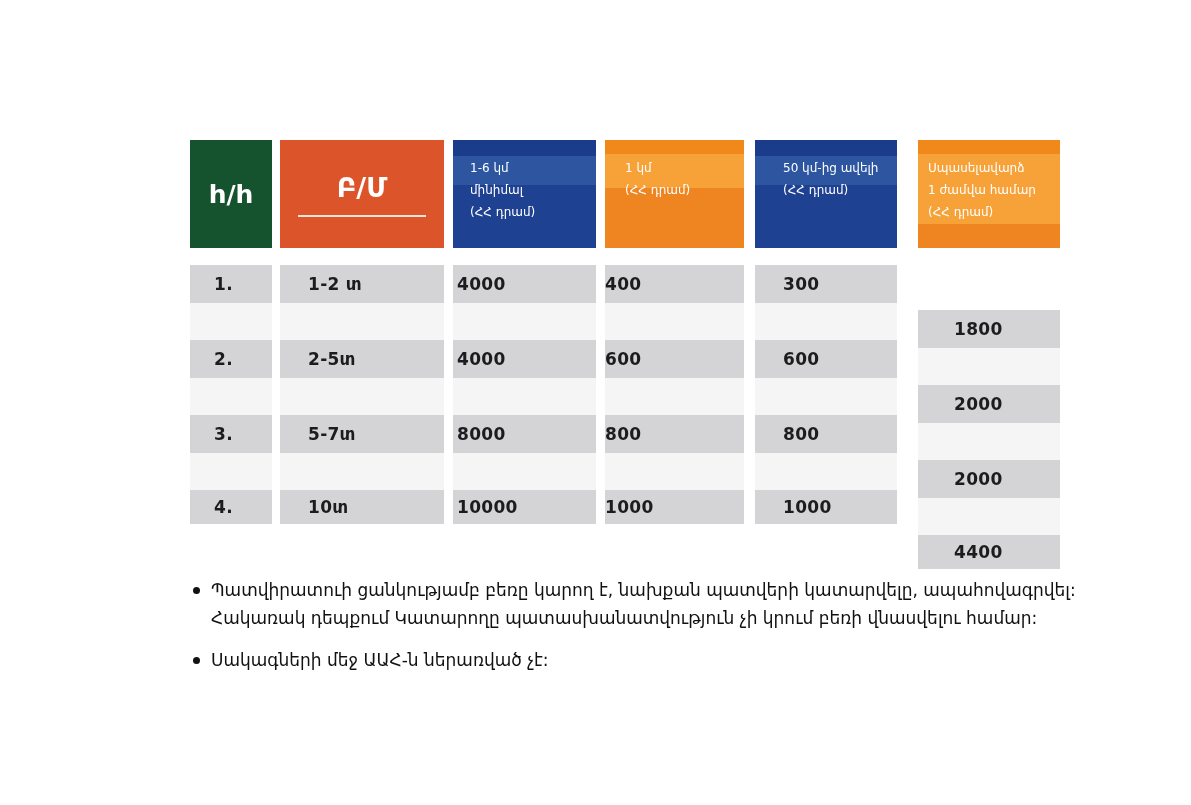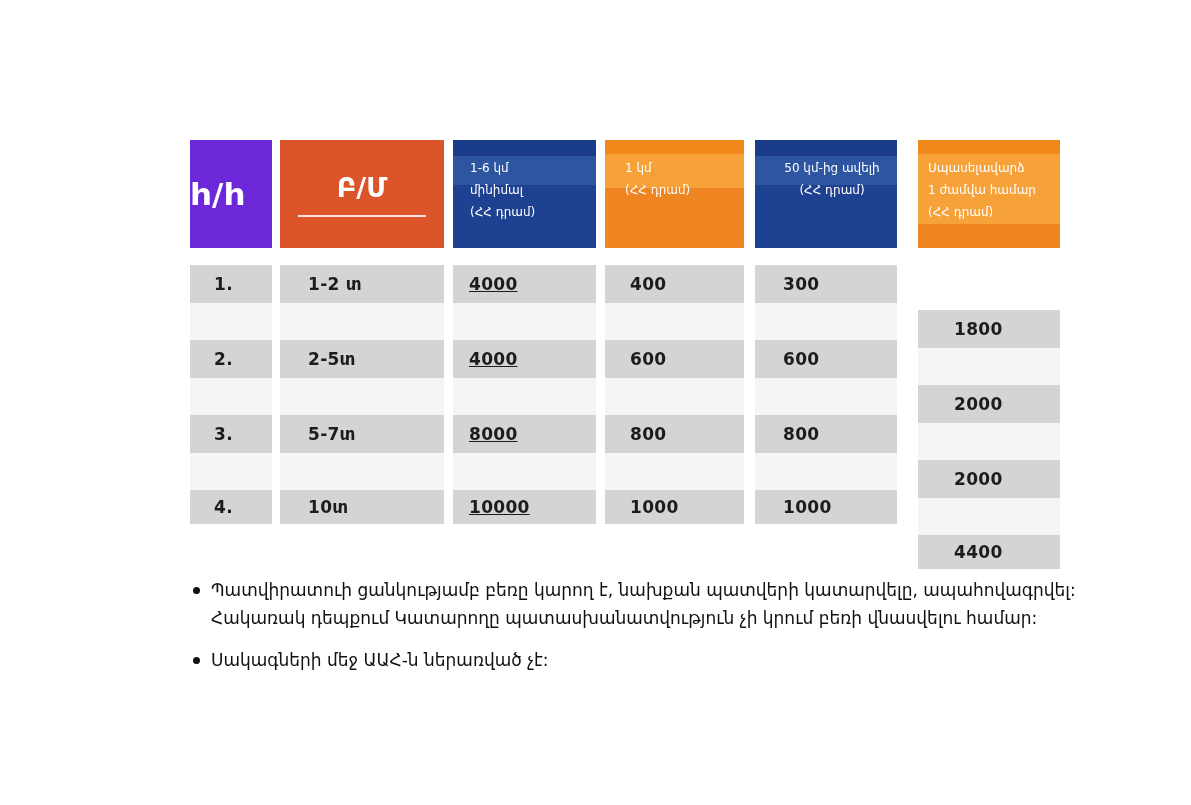--- a/index.html
+++ b/index.html
@@ -10,44 +10,44 @@
   .table-wrap { position:absolute; left:190px; top:140px; display:flex; }
   .col { display:flex; flex-direction:column; }
   .col-1 { width:82px;  margin-right:8px; }
   .col-2 { width:164px; margin-right:9px; }
   .col-3 { width:143px; margin-right:9px; }
   .col-4 { width:139px; margin-right:11px; }
   .col-5 { width:142px; margin-right:21px; }
   .col-6 { width:142px;gap:45px; }
 
   .hdr { height:108px; color:#ffffff; }
-  .hdr-navy { background:#6d28d9; display:flex; align-items:center; 
-              font-size:31px; font-weight:700; }
+  .hdr-navy { background:#14532d; display:flex; align-items:center; justify-content:center;
+              font-size:25px; font-weight:700; }
   .hdr-red  { background:#dc552a; display:flex; flex-direction:column; align-items:center;
               justify-content:center; font-size:27px; font-weight:600; }
   .hdr-red .rule { width:128px; height:2px; background:#f6e2da; margin-top:12px; }
   .hdr-blue   { background:linear-gradient(180deg,#1b3c8a 0,#1b3c8a 15%,#2d55a0 15%,#2d55a0 42%,#1f4191 42%,#1f4191 100%); }
   .hdr-orange { background:linear-gradient(180deg,#f0891a 0,#f0891a 13%,#f7a239 13%,#f7a239 44%,#ee8521 44%,#ee8521 100%); }
   .hdr-orange-deep { background:linear-gradient(180deg,#f0891a 0,#f0891a 13%,#f7a239 13%,#f7a239 78%,#ee8521 78%,#ee8521 100%); }
   .hdr-sm { font-size:12px; font-weight:500; line-height:22px; white-space:pre-line; padding-top:17px; }
   .col-3 .hdr-sm { padding-left:17px; }
   .col-4 .hdr-sm { padding-left:20px; }
-  .col-5 .hdr-sm { padding-left:12px;text-align:center; }
+  .col-5 .hdr-sm { padding-left:28px; }
   .col-6 .hdr-sm { padding-left:10px; }
 
   .cells { margin-top:17px; }
   .cell { display:flex; align-items:center; font-size:17px; font-weight:600;
           color:#1c1c1e; letter-spacing:0.3px; }
   .cell.dark  { background:#d4d4d6; height:38px; }
   .cell.light { background:#f5f5f6; height:37px; }
   .cell.last  { height:34px; }
   .col-1 .cell { padding-left:24px; }
   .col-2 .cell { padding-left:28px; }
-  .col-3 .cell { padding-left:16px;text-decoration:underline; }
-  .col-4 .cell { padding-left:25px; }
+  .col-3 .cell { padding-left:4px; }
+  .col-4 .cell { }
   .col-5 .cell { padding-left:28px; }
   .col-6 .cell { padding-left:36px; }
 
   
   .notes { position:absolute; left:193px; top:552px; width:900px; }
   .note { display:flex; font-size:17px; font-weight:500; color:#111111;
           line-height:28px; white-space:pre-line; margin-bottom:14px; }
   .note-3 { margin-top:24px; }
   .dot { width:7px; height:7px; border-radius:50%; background:#111111;
          margin:11px 11px 0 0; flex:none; }

